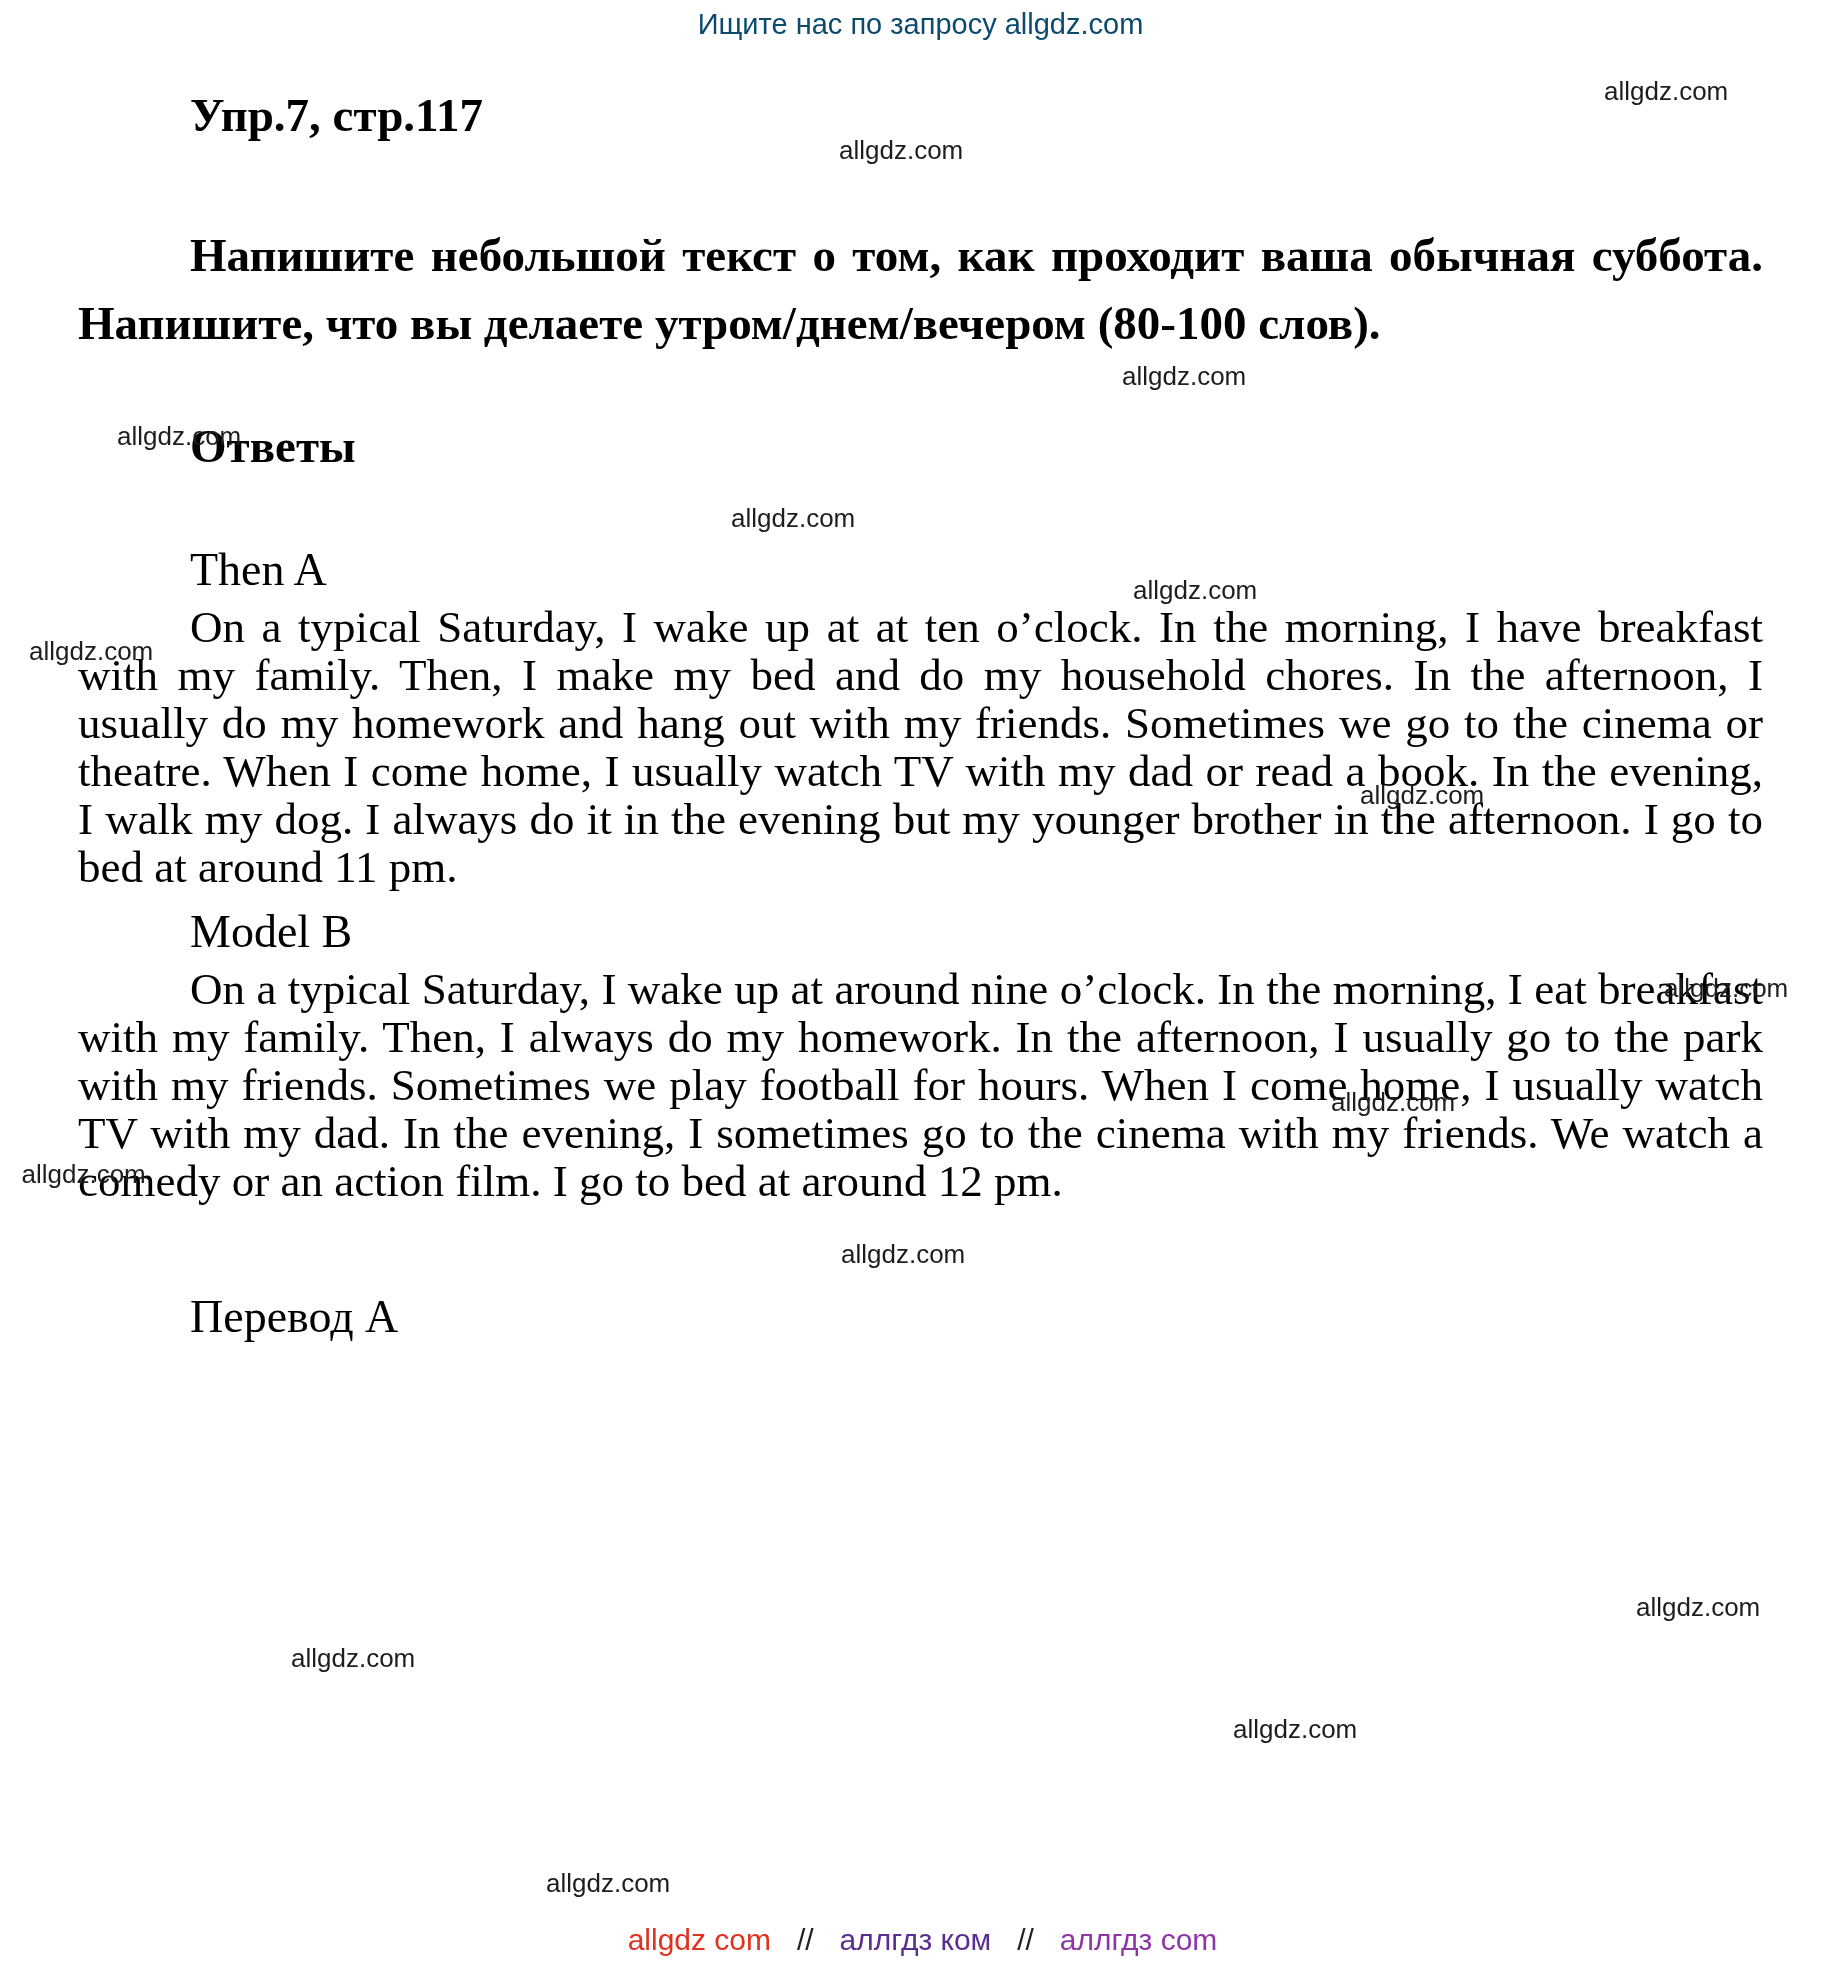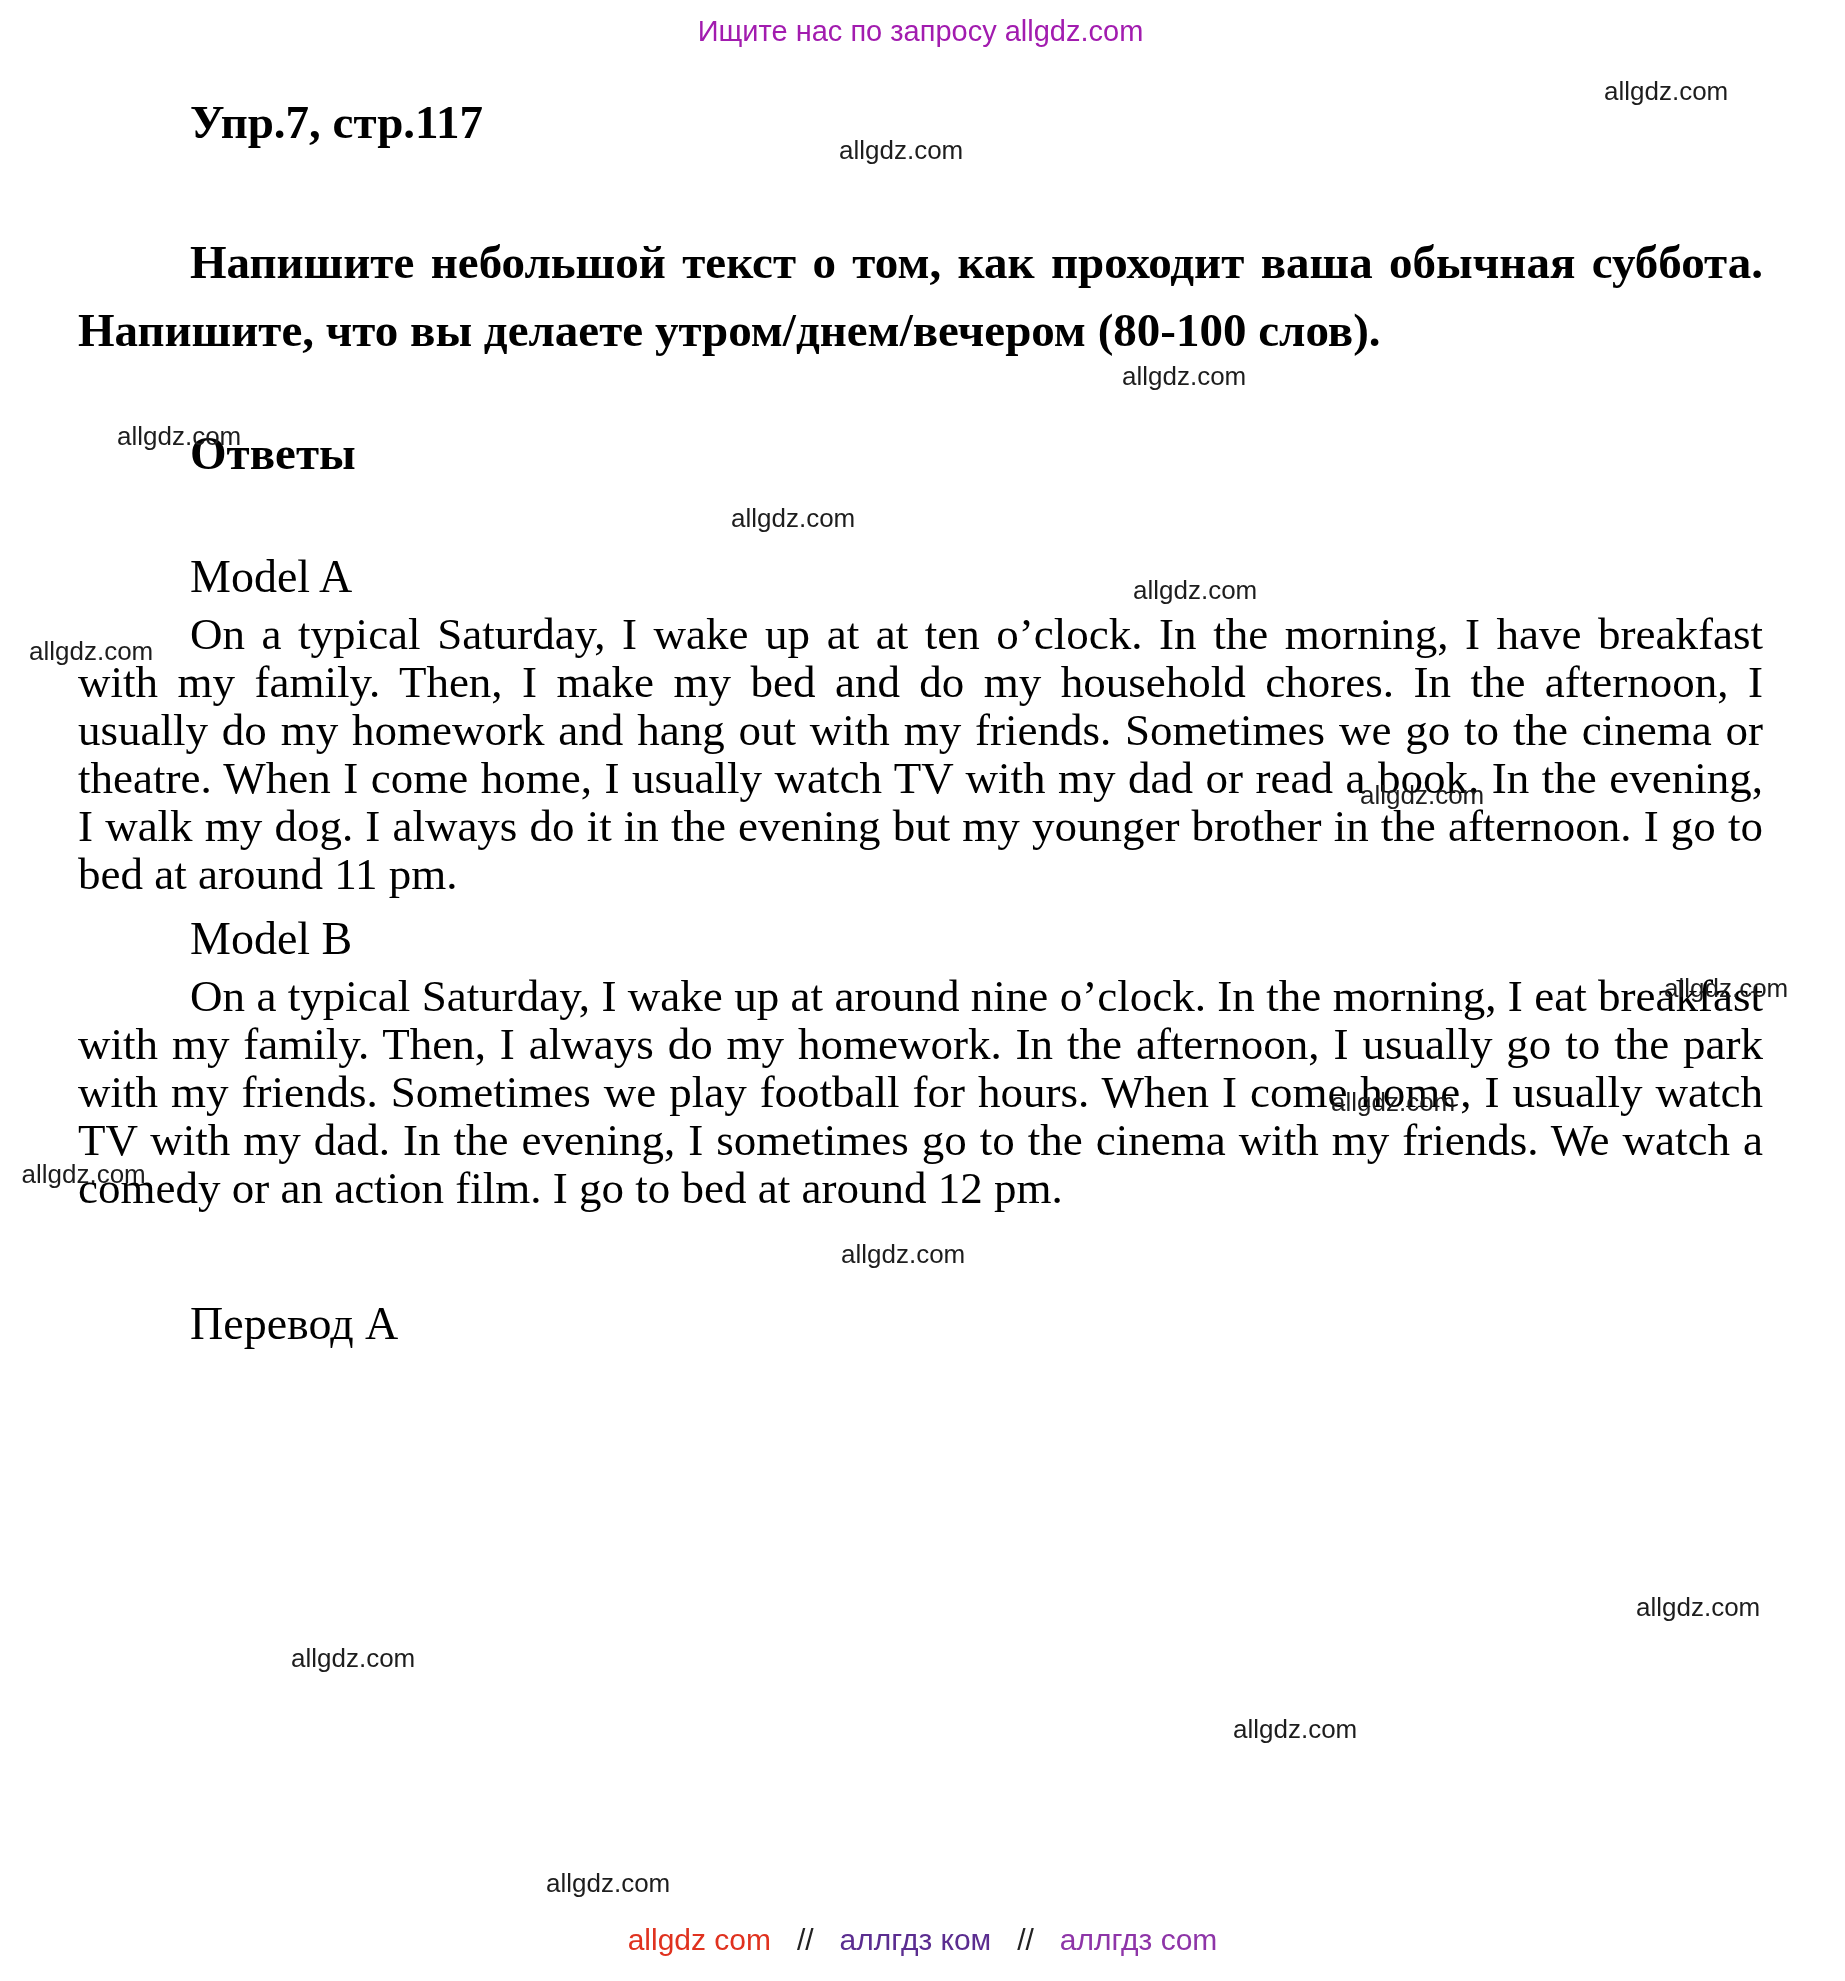--- a/index.html
+++ b/index.html
@@ -11,22 +11,22 @@
     overflow:hidden;
     font-family:"Liberation Serif", serif;
     color:#000000;
     box-sizing:border-box;
     padding:7.8px 82px 0 78px;
   }
   .banner{
     text-align:center;
     font-family:"Liberation Sans", sans-serif;
     font-size:29px;
-    color:#a21caf;
-    margin:7px 0 0 0;
+    color:#0c4a6e;
+    margin:0 0 0 0;
   }
   .title{
     margin:45px 0 0 112px;
     font-size:47px;
     font-weight:bold;
     line-height:1.25;
   }
   .task{
     margin:76px 0 0 0;
     font-size:47px;
@@ -93,21 +93,21 @@
 <div class="page">
 
   <div class="banner">Ищите нас по запросу allgdz.com</div>
 
   <h1 class="title">Упр.7, стр.117</h1>
 
   <p class="task">Напишите небольшой текст о том, как проходит ваша обычная суббота. Напишите, что вы делаете утром/днем/вечером (80-100 слов).</p>
 
   <h2 class="heading">Ответы</h2>
 
-  <div class="model-label">Model A</div>
+  <div class="model-label">Then A</div>
   <p class="body-para">On a typical Saturday, I wake up at at ten o’clock. In the morning, I have breakfast with my family. Then, I make my bed and do my household chores. In the afternoon, I usually do my homework and hang out with my friends. Sometimes we go to the cinema or theatre. When I come home, I usually watch TV with my dad or read a book. In the evening, I walk my dog. I always do it in the evening but my younger brother in the afternoon. I go to bed at around 11 pm.</p>
 
   <div class="model-label model-b">Model B</div>
   <p class="body-para">On a typical Saturday, I wake up at around nine o’clock. In the morning, I eat breakfast with my family. Then, I always do my homework. In the afternoon, I usually go to the park with my friends. Sometimes we play football for hours. When I come home, I usually watch TV with my dad. In the evening, I sometimes go to the cinema with my friends. We watch a comedy or an action film. I go to bed at around 12 pm.</p>
 
 
   <div class="model-label model-translation">Перевод А</div>
 
   <div class="footer">
     <span class="f-red">allgdz com</span>

